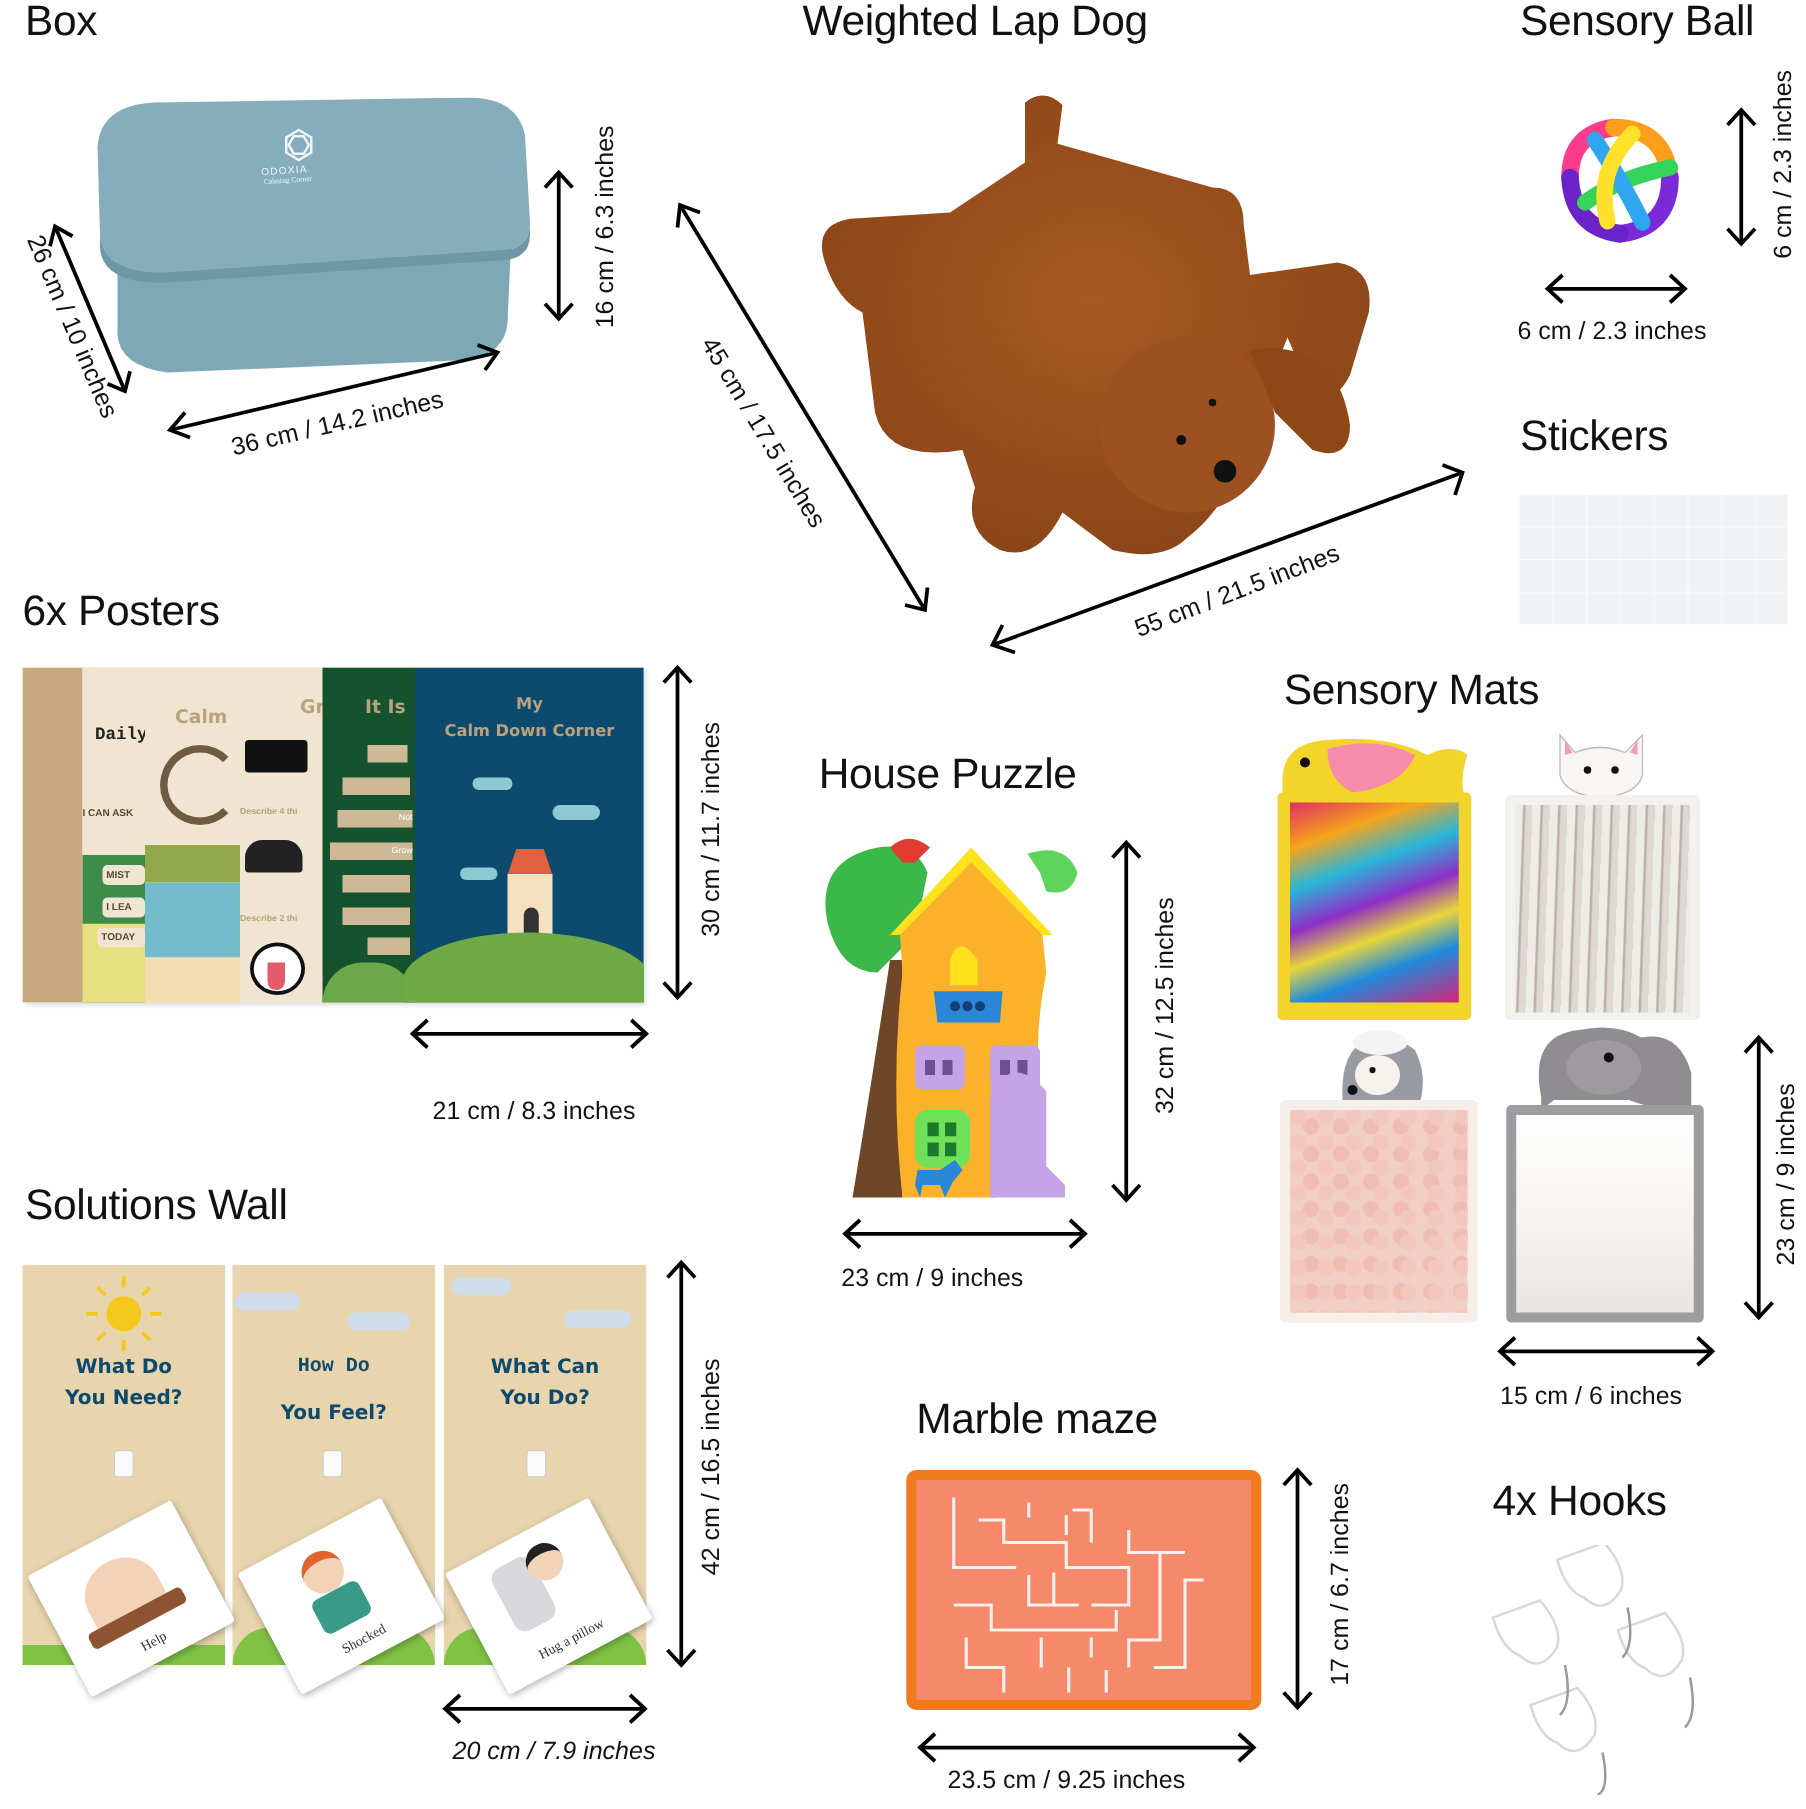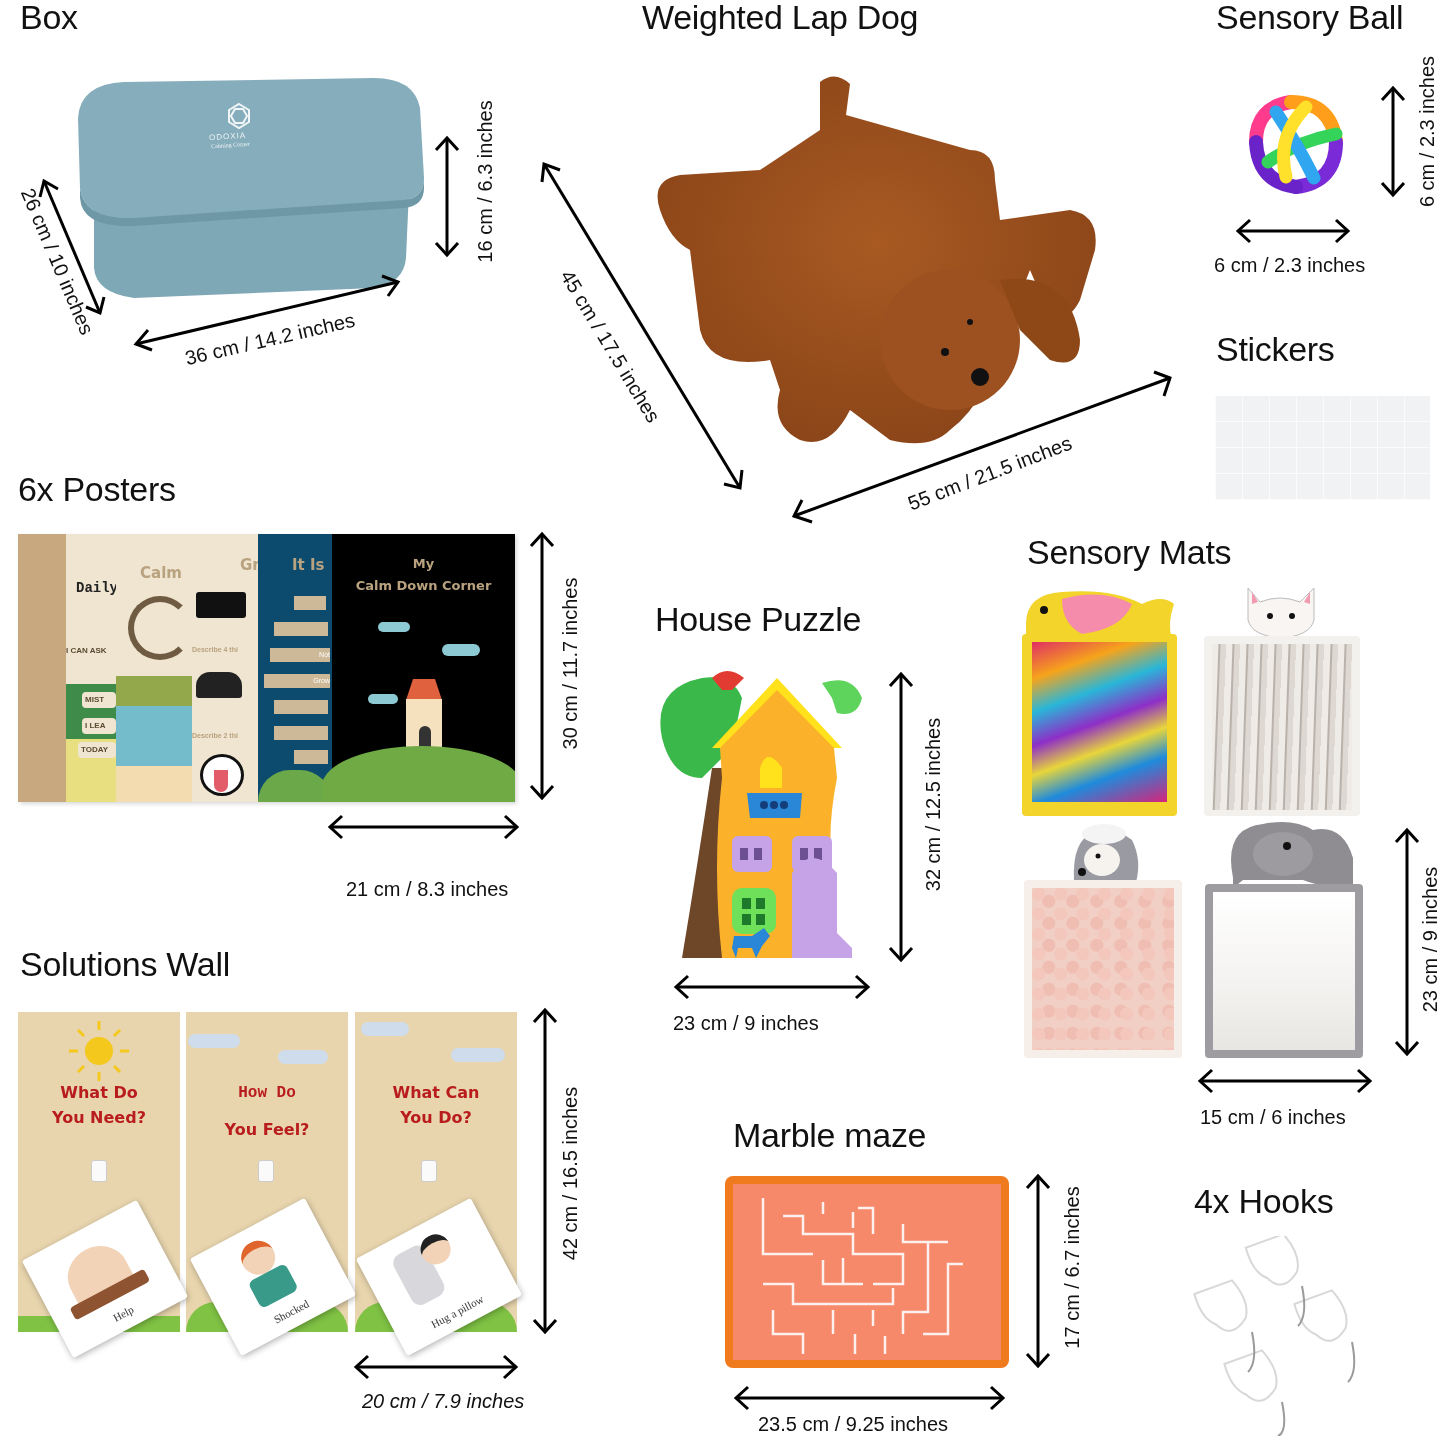--- a/index.html
+++ b/index.html
@@ -4,21 +4,21 @@
 <style>
   * { box-sizing: border-box; margin: 0; padding: 0; }
   body { width: 1445px; height: 1447px; background: #ffffff; position: relative; overflow: hidden;
          font-family: "Liberation Sans", "DejaVu Sans", sans-serif; color: #111; }
   .abs { position: absolute; }
   .title { position: absolute; font-size: 34px; font-weight: 400; color: #111; white-space: nowrap; letter-spacing: -0.3px; }
   .dim { position: absolute; font-size: 20px; color: #111; white-space: nowrap; }
   .rot { transform-origin: center center; }
   svg.arrow { position: absolute; overflow: visible; }
   .wall-panel { position: absolute; background: #e8d5ae; overflow: hidden; }
-  .wall-text { position: absolute; width: 100%; text-align: center; color: #b91c1c; font-family: "DejaVu Sans", sans-serif; font-weight: bold; font-size: 16px; line-height: 26px; }
+  .wall-text { position: absolute; width: 100%; text-align: center; color: #0c4a6e; font-family: "DejaVu Sans", sans-serif; font-weight: bold; font-size: 16px; line-height: 26px; }
   .hook { position: absolute; width: 16px; height: 22px; background: #fafafa; border: 1px solid #ccc; border-radius: 3px; }
   .card { position: absolute; width: 130px; height: 110px; background: #fff; box-shadow: 0 2px 6px rgba(0,0,0,0.3); border-radius: 3px; }
   .card-label { position: absolute; bottom: 10px; left: 0; width: 100%; text-align: center; font-family: "Liberation Serif", serif; font-size: 11px; color: #333; }
   .mat { position: absolute; }
 </style>
 </head>
 <body>
 
 <div class="title" style="left:20px;top:-2px;">Box</div>
 <div class="abs" style="left:74px;top:78px;width:356px;height:230px;">
@@ -138,32 +138,32 @@
   </div>
   <div class="abs" style="left:174px;top:0;width:66px;height:268px;background:#efe5d0;">
     <div class="abs" style="left:48px;top:22px;font-family:'DejaVu Sans',sans-serif;font-weight:bold;font-size:15px;color:#b9a27f;">Gr</div>
     <div class="abs" style="left:4px;top:58px;width:50px;height:26px;background:#111;border-radius:3px;"></div>
     <div class="abs" style="left:0;top:112px;font-size:7px;font-weight:bold;color:#b9a27f;white-space:nowrap;">Describe 4 thi</div>
     <div class="abs" style="left:4px;top:138px;width:46px;height:26px;background:#222;border-radius:14px 14px 3px 3px;"></div>
     <div class="abs" style="left:0;top:198px;font-size:7px;font-weight:bold;color:#b9a27f;white-space:nowrap;">Describe 2 thi</div>
     <div class="abs" style="left:8px;top:220px;width:44px;height:42px;background:#fff;border:3px solid #111;border-radius:50%;"></div>
     <div class="abs" style="left:22px;top:236px;width:14px;height:22px;background:#e25c6a;border-radius:0 0 8px 8px;"></div>
   </div>
-  <div class="abs" style="left:240px;top:0;width:74px;height:268px;background:#0c4a6e;">
+  <div class="abs" style="left:240px;top:0;width:74px;height:268px;background:#14532d;">
     <div class="abs" style="left:34px;top:22px;font-family:'DejaVu Sans',sans-serif;font-weight:bold;font-size:15px;color:#b9a27f;white-space:nowrap;">It Is</div>
     <div class="abs" style="left:36px;top:62px;width:32px;height:14px;background:#cdb898;"></div>
     <div class="abs" style="left:16px;top:88px;width:54px;height:14px;background:#cdb898;"></div>
     <div class="abs" style="left:12px;top:114px;width:60px;height:14px;background:#cdb898;font-size:7px;color:#fff;text-align:right;line-height:14px;">Not</div>
     <div class="abs" style="left:6px;top:140px;width:66px;height:14px;background:#cdb898;font-size:7px;color:#fff;text-align:right;line-height:14px;">Grow</div>
     <div class="abs" style="left:16px;top:166px;width:54px;height:14px;background:#cdb898;"></div>
     <div class="abs" style="left:16px;top:192px;width:54px;height:14px;background:#cdb898;"></div>
     <div class="abs" style="left:36px;top:216px;width:34px;height:14px;background:#cdb898;"></div>
     <div class="abs" style="left:0;top:236px;width:74px;height:32px;background:#6aa84a;border-radius:40px 40px 0 0;"></div>
   </div>
-  <div class="abs" style="left:314px;top:0;width:183px;height:268px;background:#000000;">
+  <div class="abs" style="left:314px;top:0;width:183px;height:268px;background:#0c4a6e;">
     <div class="abs" style="left:0;top:22px;width:183px;text-align:center;font-family:'DejaVu Sans',sans-serif;font-weight:bold;font-size:13px;color:#b9a27f;">My</div>
     <div class="abs" style="left:0;top:44px;width:183px;text-align:center;font-family:'DejaVu Sans',sans-serif;font-weight:bold;font-size:13px;color:#b9a27f;white-space:nowrap;">Calm Down Corner</div>
     <div class="abs" style="left:46px;top:88px;width:32px;height:10px;background:#8cc9d3;border-radius:10px;"></div>
     <div class="abs" style="left:110px;top:110px;width:38px;height:12px;background:#8cc9d3;border-radius:10px;"></div>
     <div class="abs" style="left:36px;top:160px;width:30px;height:10px;background:#8cc9d3;border-radius:10px;"></div>
     <div class="abs" style="left:70px;top:145px;width:44px;height:20px;background:#e0613e;clip-path:polygon(10% 100%,90% 100%,75% 0,25% 0);"></div>
     <div class="abs" style="left:74px;top:165px;width:36px;height:50px;background:#f5e1bd;"></div>
     <div class="abs" style="left:87px;top:192px;width:12px;height:23px;background:#333;border-radius:6px 6px 0 0;"></div>
     <div class="abs" style="left:-10px;top:212px;width:200px;height:80px;background:#6faa44;border-radius:50% 50% 0 0;"></div>
   </div>

